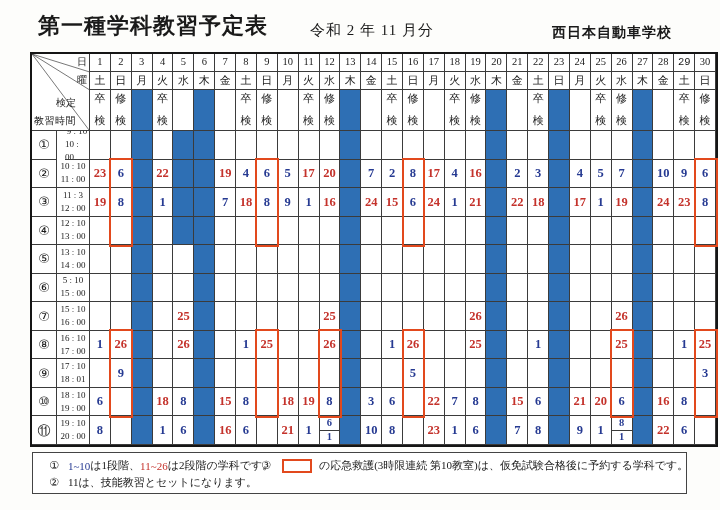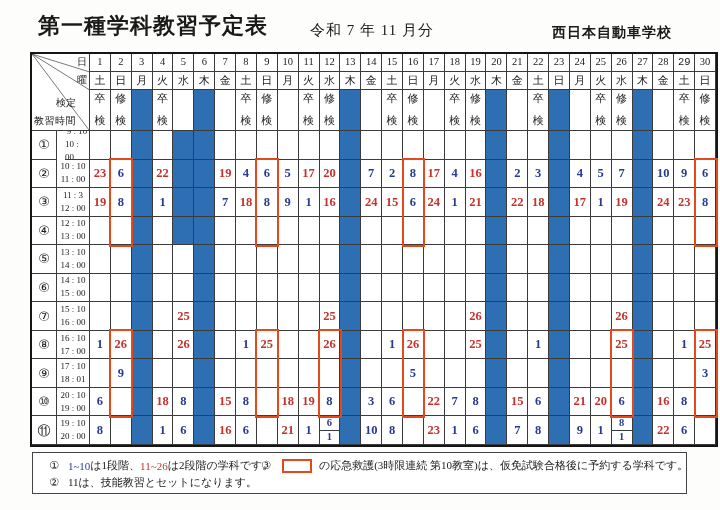--- a/index.html
+++ b/index.html
@@ -51,21 +51,21 @@
   .note .seg.blue{color:var(--numblue);} .note .seg.red{color:var(--numred);}
   .note-1{left:16px;top:5px;}
   .note-3{left:228px;top:5px;}
   .note-2{left:16px;top:22px;}
   .boxsym{display:inline-block;width:26px;height:10px;border:2px solid var(--boxred);margin:0 7px 0 2px;}
 </style>
 </head>
 <body style="--blue: #2e6fb4; --line: #3b3b3b; --numblue: #263a92; --numred: #c4322b; --boxred: #e2491d;">
 
 <div class="hdr-title">第一種学科教習予定表</div>
-<div class="hdr-period">令和 7 年 11 月分</div>
+<div class="hdr-period">令和 2 年 11 月分</div>
 <div class="hdr-school">西日本自動車学校</div>
 
 <div class="grid">
   <div class="corner">
     <svg viewBox="0 0 58 77" preserveAspectRatio="none">
       <line x1="0" y1="0" x2="58" y2="18" stroke="#3b3b3b" stroke-width="0.7"></line>
       <line x1="0" y1="0" x2="58" y2="36" stroke="#3b3b3b" stroke-width="0.7"></line>
       <line x1="0" y1="0" x2="58" y2="77" stroke="#3b3b3b" stroke-width="0.7"></line>
     </svg>
     <span class="lb lb-day">日</span>
@@ -231,41 +231,41 @@
       <span>12 : 10</span>
       <span>13 : 00</span>
     </div>
     <div class="gc circ" style="grid-area: 8 / 1;">⑤</div>
     <div class="gc time" style="grid-area: 8 / 2;">
       <span>13 : 10</span>
       <span>14 : 00</span>
     </div>
     <div class="gc circ" style="grid-area: 9 / 1;">⑥</div>
     <div class="gc time" style="grid-area: 9 / 2;">
-      <span>14 : 10</span>
+      <span>5 : 10</span>
       <span>15 : 00</span>
     </div>
     <div class="gc circ" style="grid-area: 10 / 1;">⑦</div>
     <div class="gc time" style="grid-area: 10 / 2;">
       <span>15 : 10</span>
       <span>16 : 00</span>
     </div>
     <div class="gc circ" style="grid-area: 11 / 1;">⑧</div>
     <div class="gc time" style="grid-area: 11 / 2;">
       <span>16 : 10</span>
       <span>17 : 00</span>
     </div>
     <div class="gc circ" style="grid-area: 12 / 1;">⑨</div>
     <div class="gc time" style="grid-area: 12 / 2;">
       <span>17 : 10</span>
       <span>18 : 01</span>
     </div>
     <div class="gc circ" style="grid-area: 13 / 1;">⑩</div>
     <div class="gc time" style="grid-area: 13 / 2;">
-      <span>20 : 10</span>
+      <span>18 : 10</span>
       <span>19 : 00</span>
     </div>
     <div class="gc circ" style="grid-area: 14 / 1;">⑪</div>
     <div class="gc time" style="grid-area: 14 / 2;">
       <span>19 : 10</span>
       <span>20 : 00</span>
     </div>
     <div class="gc " style="grid-area: 4 / 3;"></div>
     <div class="gc " style="grid-area: 4 / 4;"></div>
     <div class="gc blue" style="grid-area: 4 / 5;"></div>

